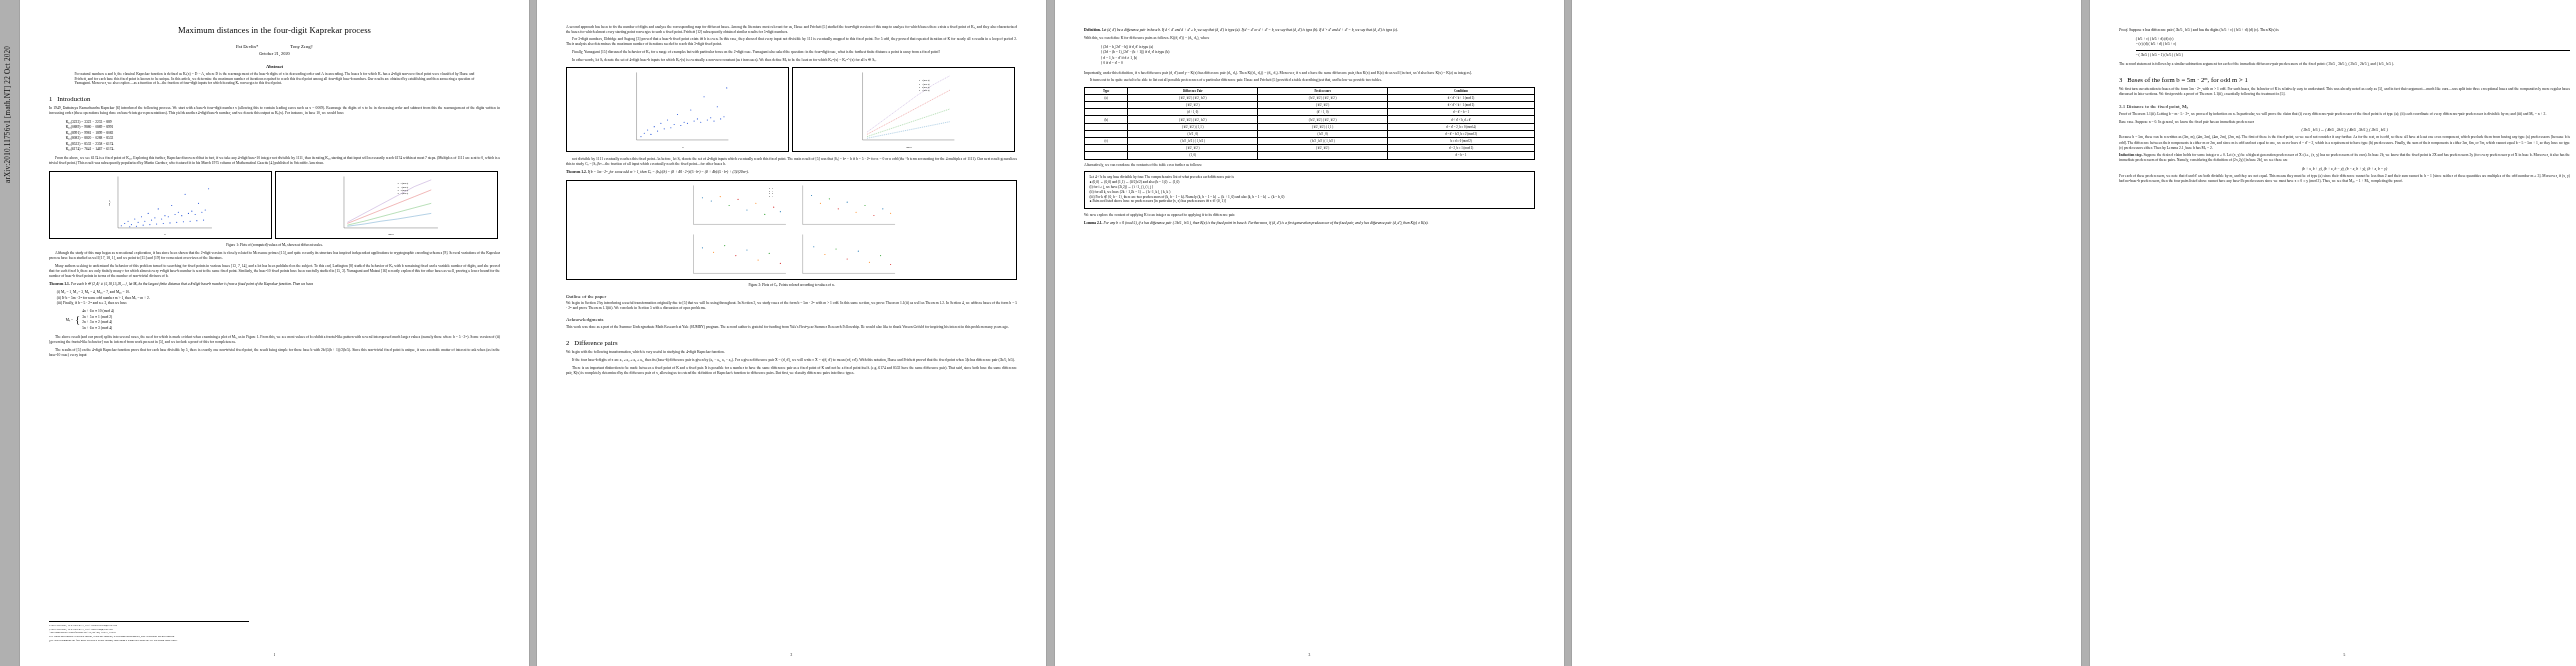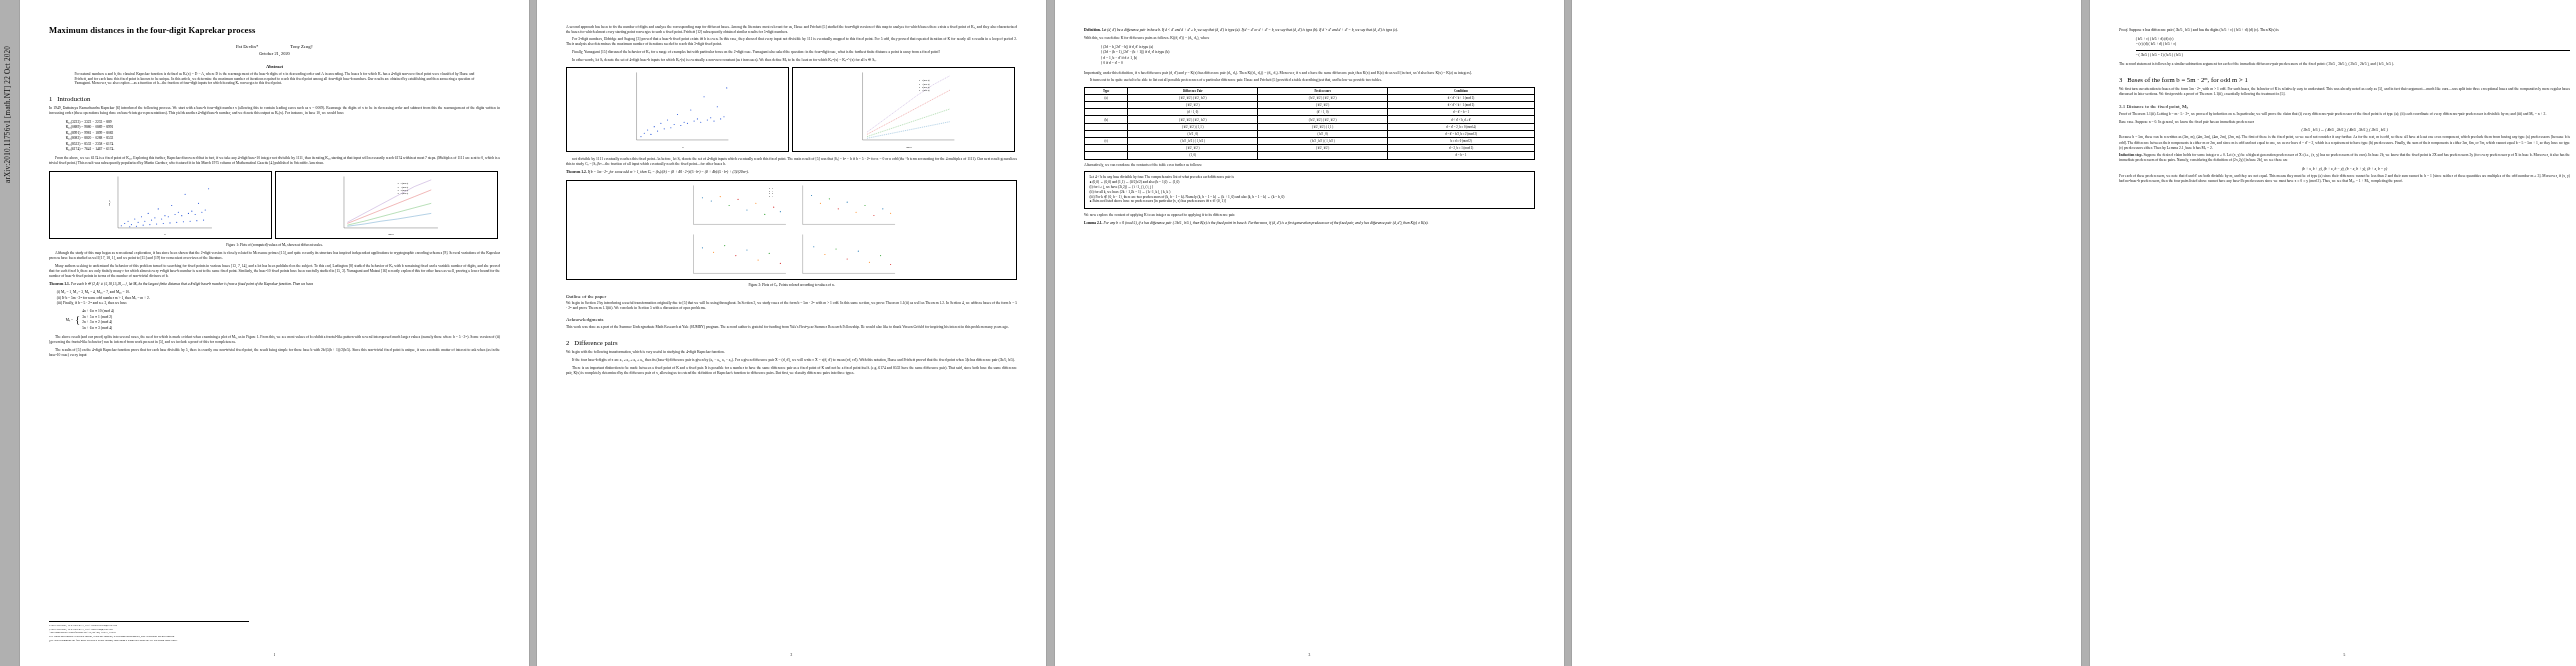--- a/index.html
+++ b/index.html
@@ -7,21 +7,21 @@
   .sheet{width:2576px;height:667px;position:relative;background:#b0b0b0;overflow:hidden;}
   .arxiv-stamp{position:absolute;left:4.4px;top:183px;width:233px;transform:rotate(-90deg);transform-origin:0 0;
       font-family:"Liberation Serif",serif;font-size:7.2px;color:#111;letter-spacing:0.2px;white-space:nowrap;}
   .page{position:absolute;top:0;background:#fff;width:509px;height:667px;box-shadow:0 0 0 0.6px #9a9a9a;}
   .p1{left:20px;}
   .p2{left:537px;}
   .p3{left:1055px;}
   .p4{left:1572px;}
   .p5{left:2090px;}
   .inner{position:absolute;left:29px;right:29px;top:24.5px;bottom:22px;}
-  .title{font-size:8.6px;text-align:left;font-weight:700;letter-spacing:0.1px;margin-bottom:9px;}
+  .title{font-size:8.6px;text-align:center;font-weight:400;letter-spacing:0.1px;margin-bottom:9px;}
   .authors{display:flex;justify-content:center;gap:32px;font-size:4.7px;margin-bottom:2.8px;}
   .date{text-align:center;font-size:4.4px;margin-bottom:7.8px;}
   .abs-h{text-align:center;font-size:4.6px;font-weight:bold;margin-bottom:2.8px;}
   .abs{font-size:3.6px;line-height:1.33;text-align:justify;margin:0 25.6px 0 25.6px;color:#111;}
   .sec{font-size:6.7px;margin:9px 0 3.9px 0;font-weight:400;}
   .sec .num{margin-right:5px;}
   .subsec{font-size:5px;margin:6.1px 0 2.8px 0;}
   p.body{font-size:3.7px;line-height:1.36;text-align:justify;margin:0 0 2.8px 0;color:#111;}
   .ind{text-indent:6.1px;}
   .eqn{font-size:3.7px;text-align:center;margin:3.3px 0;font-style:italic;}

